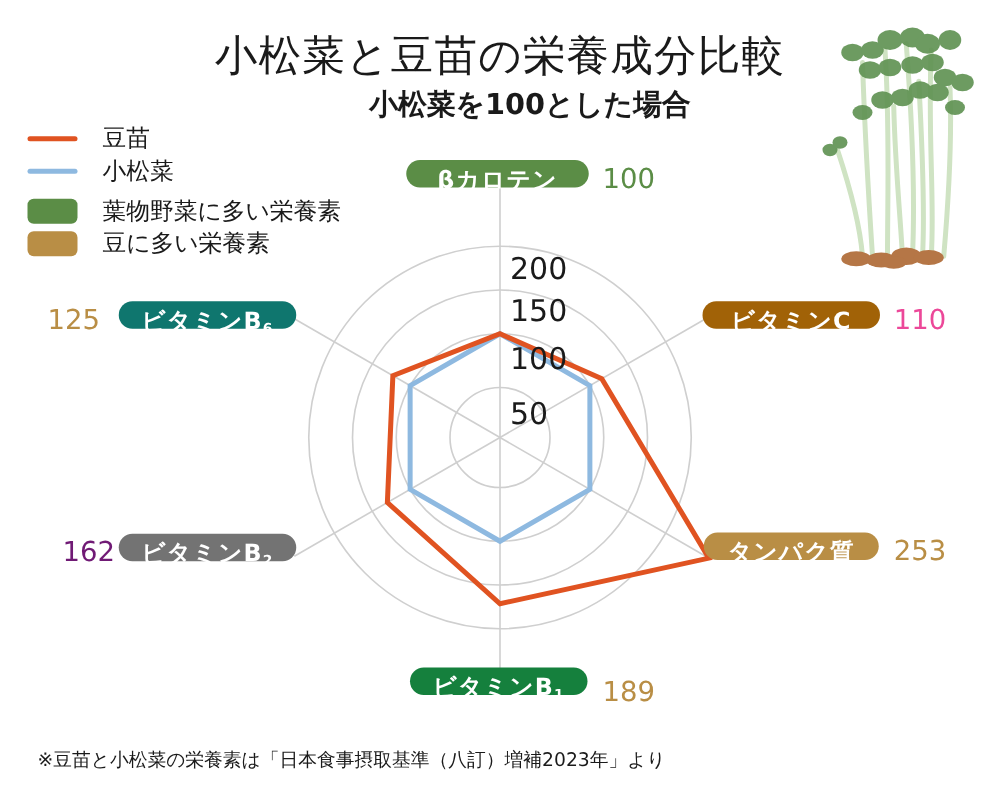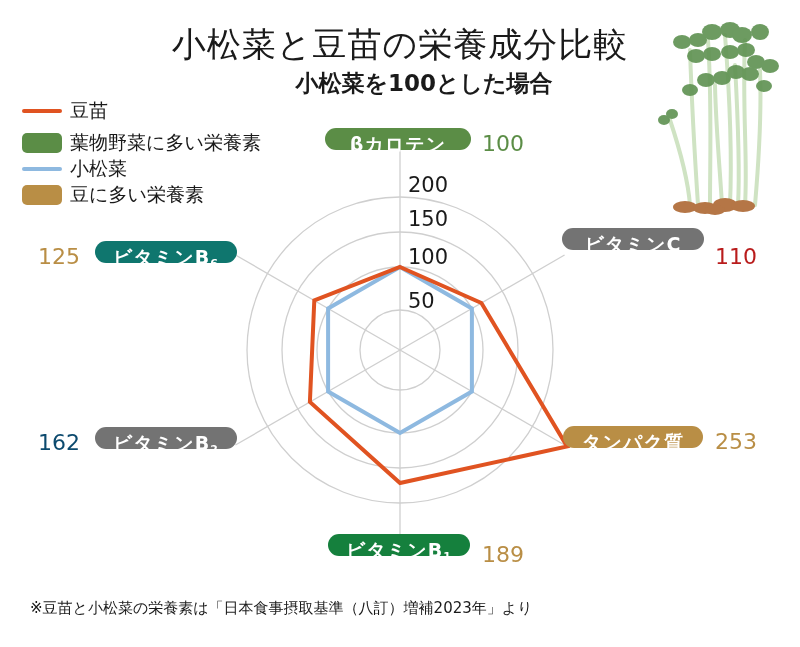--- a/index.html
+++ b/index.html
@@ -3,31 +3,31 @@
 <meta charset="utf-8">
 <style>
   html, body { margin:0; padding:0; background:#ffffff; }
   body { width:800px; height:647px; position:relative; overflow:hidden;
          font-family:"DejaVu Sans", sans-serif; color:#1a1a1a; }
   .title { position:absolute; left:0; width:800px; top:22px; text-align:center;
            font-size:34px; font-weight:normal; letter-spacing:1px; }
   .subtitle { position:absolute; left:0; width:800px; top:68px; text-align:center;
               font-size:23px; font-weight:bold;margin-left:24px; }
   .legend { position:absolute; left:22px; top:98px; font-size:19px; }
-  .legend-row { display:flex; align-items:center; height:26px; }
+  .legend-row { display:flex; align-items:center; height:26px;gap:12px; }
   .legend-row.gap { margin-top:6px; }
   .line-swatch { width:40px; height:4px; border-radius:2px; margin-right:8px; }
   .box-swatch { width:40px; height:20px; border-radius:5px; margin-right:8px; }
   svg.radar { position:absolute; left:0; top:0; }
   .pill { position:absolute; height:22px; line-height:32px; border-radius:11px;
           color:#fff; font-size:19px; padding:0 14px; white-space:nowrap; box-sizing:border-box;
           text-align:center; font-weight:bold; letter-spacing:1px; }
   .pill sub { font-size:11px; vertical-align:baseline; position:relative; top:3px; }
   .val { position:absolute; font-size:22px; line-height:32px; }
-  .tick { position:absolute; font-size:21px; color:#1a1a1a; }
+  .tick { position:absolute; font-size:24px; color:#1a1a1a;margin-top:28px; }
   .footnote { position:absolute; left:30px; top:599px; font-size:15px; }
 </style>
 </head>
 <body>
 
 <div class="title">小松菜と豆苗の栄養成分比較</div>
 <div class="subtitle">小松菜を100とした場合</div>
 
 <svg style="position:absolute;left:650px;top:10px" width="150" height="210" viewBox="0 0 150 210">
   <g stroke="#cfe3c3" stroke-width="4" fill="none" stroke-linecap="round">
@@ -69,27 +69,27 @@
       <ellipse cx="93" cy="196" rx="12" ry="6"></ellipse>
     <ellipse cx="65" cy="200" rx="10" ry="5"></ellipse>
   </g>
 </svg>
 
 <div class="legend">
   <div class="legend-row">
     <span class="line-swatch" style="background:#e05321"></span>
     <span>豆苗</span>
   </div>
+  <div class="legend-row">
+    <span class="line-swatch" style="background:#8eb9e0"></span>
+    <span>小松菜</span>
+  </div>
   <div class="legend-row gap">
     <span class="box-swatch" style="background:#5b8d46"></span>
     <span>葉物野菜に多い栄養素</span>
-  </div>
-  <div class="legend-row">
-    <span class="line-swatch" style="background:#8eb9e0"></span>
-    <span>小松菜</span>
   </div>
   <div class="legend-row">
     <span class="box-swatch" style="background:#b98e45"></span>
     <span>豆に多い栄養素</span>
   </div>
 </div>
 
 <svg class="radar" id="radar" width="800" height="647">
   <g id="grid">
       <circle cx="400" cy="350" r="40" fill="none" stroke="#cfcfcf" stroke-width="1.3"></circle>
@@ -110,38 +110,38 @@
 <div class="tick" style="left:408px;top:173px">200</div>
 <div class="tick" style="left:408px;top:207px">150</div>
 <div class="tick" style="left:408px;top:245px">100</div>
 <div class="tick" style="left:408px;top:289px">50</div>
 
 <div class="pill" style="left:325px;top:128px;width:146px;background:#5b8d46">
   <span>βカロテン</span>
 </div>
 <div class="val" style="left:482px;top:128px;color:#5b8d46">100</div>
 
-<div class="pill" style="left:562px;top:228px;width:142px;background:#737373">
+<div class="pill" style="left:562px;top:241px;width:142px;background:#a16207">
   <span>ビタミンC</span>
 </div>
-<div class="val" style="left:715px;top:241px;color:#b91c1c">110</div>
+<div class="val" style="left:715px;top:241px;color:#ec4899">110</div>
 
 <div class="pill" style="left:563px;top:426px;width:140px;background:#b98e45">
   <span>タンパク質</span>
 </div>
 <div class="val" style="left:715px;top:426px;color:#b98e45">253</div>
 
 <div class="pill" style="left:328px;top:534px;width:142px;background:#15803d">
   <span>ビタミンB</span><sub>1</sub>
 </div>
 <div class="val" style="left:482px;top:539px;color:#b98e45">189</div>
 
 <div class="pill" style="left:95px;top:427px;width:142px;background:#737373">
   <span>ビタミンB</span><sub>2</sub>
 </div>
-<div class="val" style="left:38px;top:427px;color:#0c4a6e">162</div>
+<div class="val" style="left:50px;top:427px;color:#701a75">162</div>
 
 <div class="pill" style="left:95px;top:241px;width:142px;background:#0f766e">
   <span>ビタミンB</span><sub>6</sub>
 </div>
 <div class="val" style="left:38px;top:241px;color:#b98e45">125</div>
 
 <div class="footnote">※豆苗と小松菜の栄養素は「日本食事摂取基準（八訂）増補2023年」より</div>
 
 </body></html>

